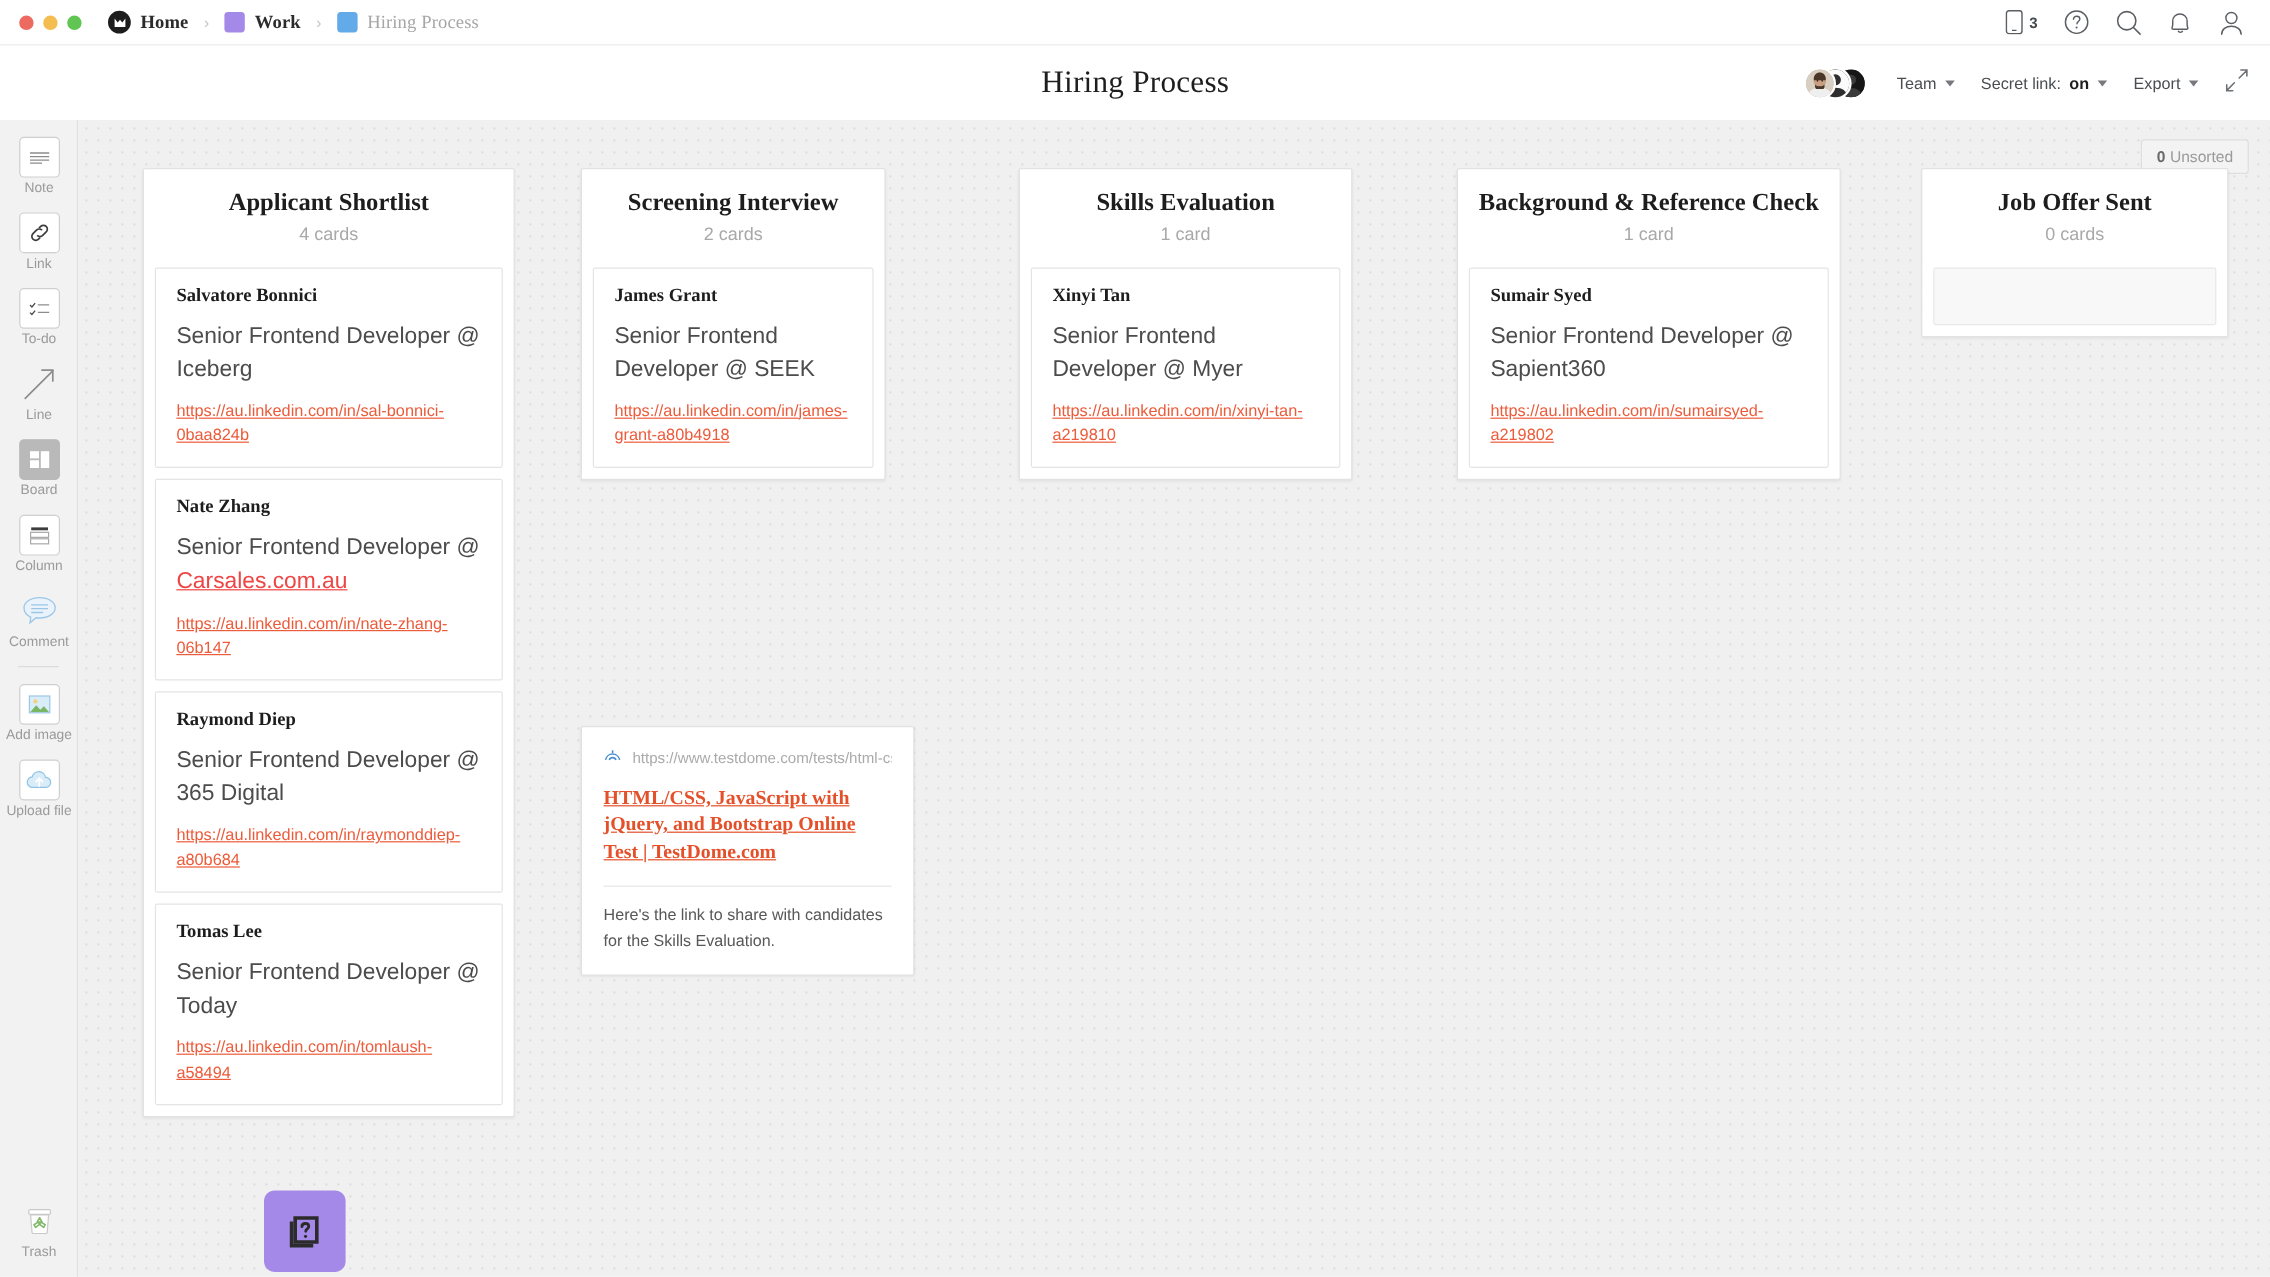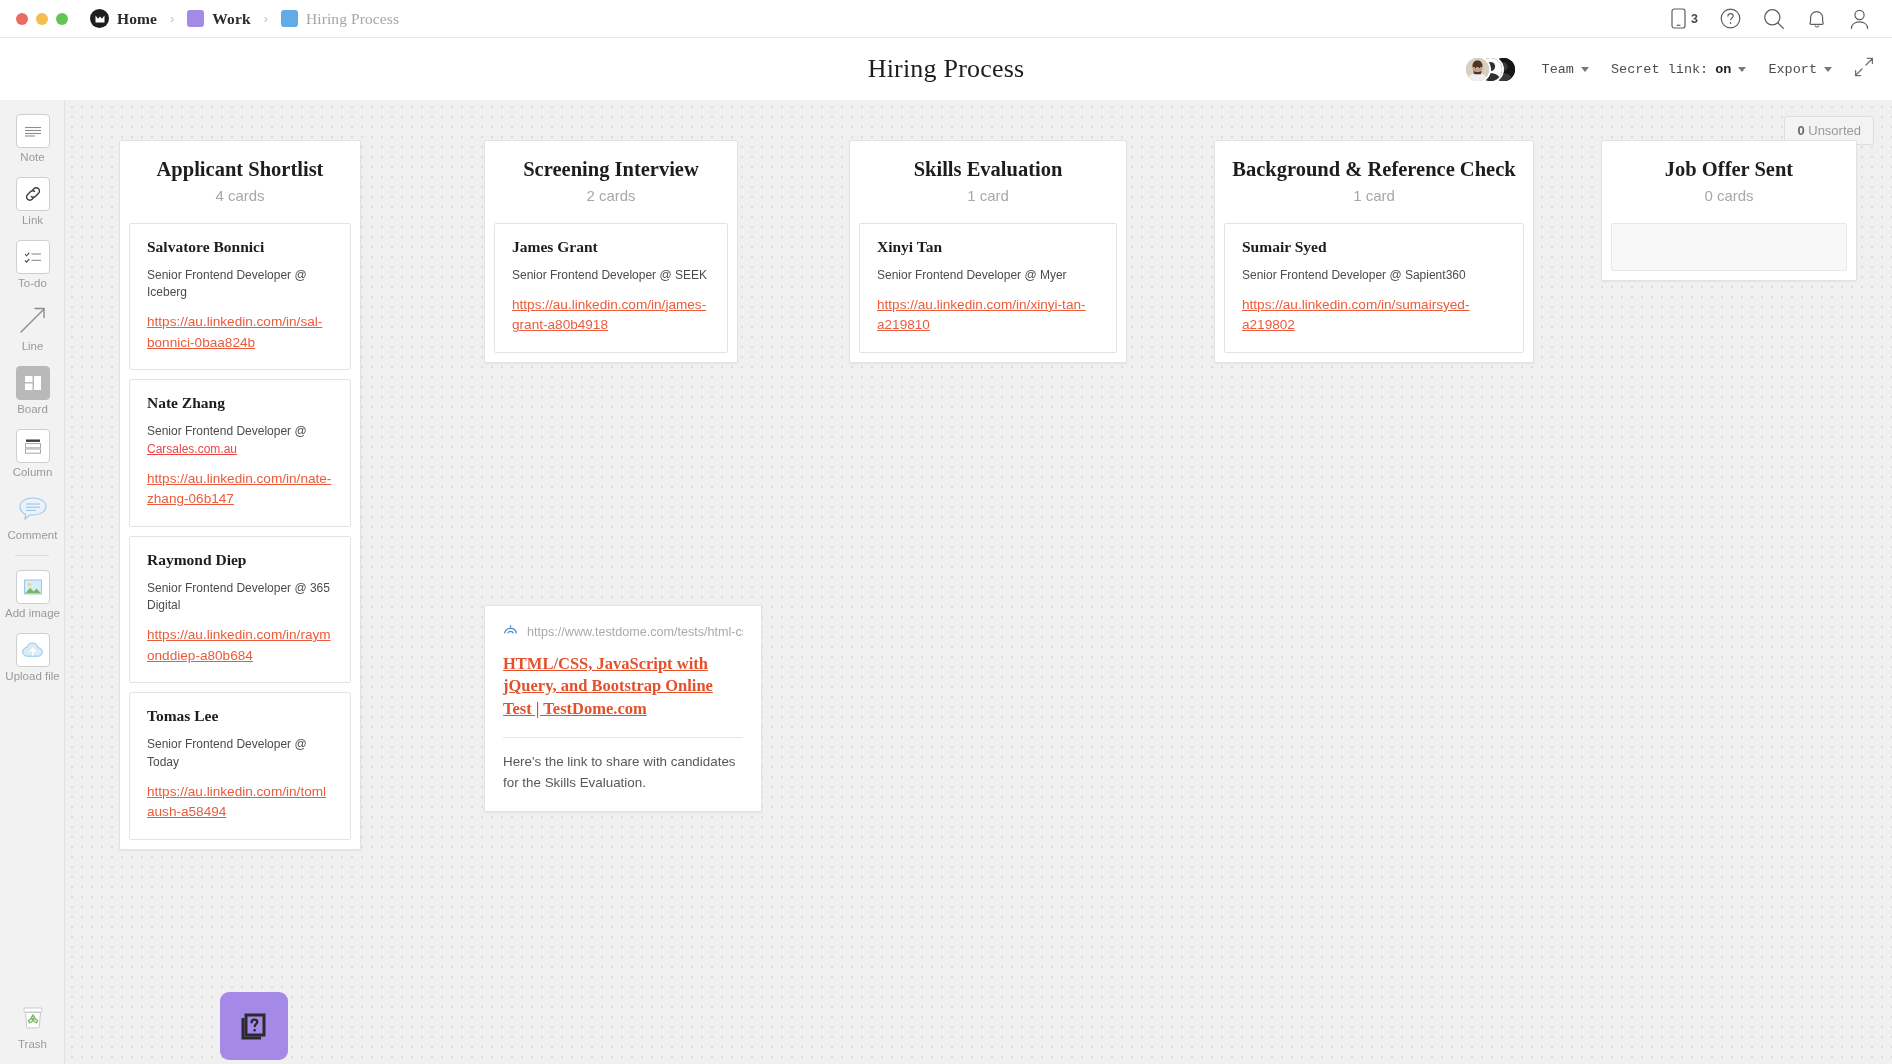--- a/index.html
+++ b/index.html
@@ -56,21 +56,21 @@
     background: #ffffff;
     display: flex; align-items: center; justify-content: center;
   }
   .board-title {
     font-family: "Liberation Serif", serif;
     font-size: 26px; color: #1e1e1e; font-weight: 400;
     letter-spacing: .2px;
   }
   .bh-right {
     position: absolute; right: 18px; top: 0; height: 62px;
-    display: flex; align-items: center; gap: 22px; font-family: Liberation Mono, monospace;
+    display: flex; align-items: center; gap: 22px;
   }
   .avatars { display: flex; align-items: center; position: relative; width: 56px; height: 28px;}
   .av {
     position: absolute; width: 27px; height: 27px; border-radius: 50%;
     border: 2px solid #fff; overflow: hidden;
   }
   .av1 { left: 0; z-index: 3; background: #c8b49f; }
   .av2 { left: 13px; z-index: 2; background: #3b3b3b; }
   .av3 { left: 26px; z-index: 1; background: #1d1d1d; }
   .av-face { width:100%; height:100%; display:block; }
@@ -147,21 +147,21 @@
     padding: 14px 17px 16px;
     margin-top: 9px;
   }
   .card:first-of-type { margin-top: 0; }
   .card-name {
     font-family: "Liberation Serif", serif;
     font-size: 15.5px; font-weight: 700; color: #1d1d1d;
     margin-bottom: 11px;
   }
   .card-role {
-    font-size: 12px; color: #4c4c4c; line-height: 1.45;
+    font-size: 19px; color: #4c4c4c; line-height: 1.45;
     margin-bottom: 11px;
   }
   .card-role .inline-link { color: #ef4444; text-decoration: underline; }
   .card-link {
     font-size: 13.6px; color: #ec5b3a; text-decoration: underline;
     line-height: 1.5; word-break: break-word;
   }
   .empty-slot {
     height: 48px; background: #f8f8f8; border: 1px solid #e8e8e8;
     border-radius: 2px; margin-top: 9px;
@@ -434,21 +434,21 @@
   </div>
 </div>
 
 <div class="canvas">
 
   <div class="unsorted">
     <b>0</b>
     <span>Unsorted</span>
   </div>
 
-  <div class="column" style="left:54px; top:40px; width:242px;">
+  <div class="column" style="left:54px; top:40px; width:310px;">
     <div class="col-head">
       <div class="col-title">Applicant Shortlist</div>
       <div class="col-count">4 cards</div>
     </div>
     <div class="card">
       <div class="card-name">Salvatore Bonnici</div>
       <div class="card-role">Senior Frontend Developer @ Iceberg</div>
       <a class="card-link" href="#">https://au.linkedin.com/in/sal-bonnici-0baa824b</a>
     </div>
     <div class="card">

